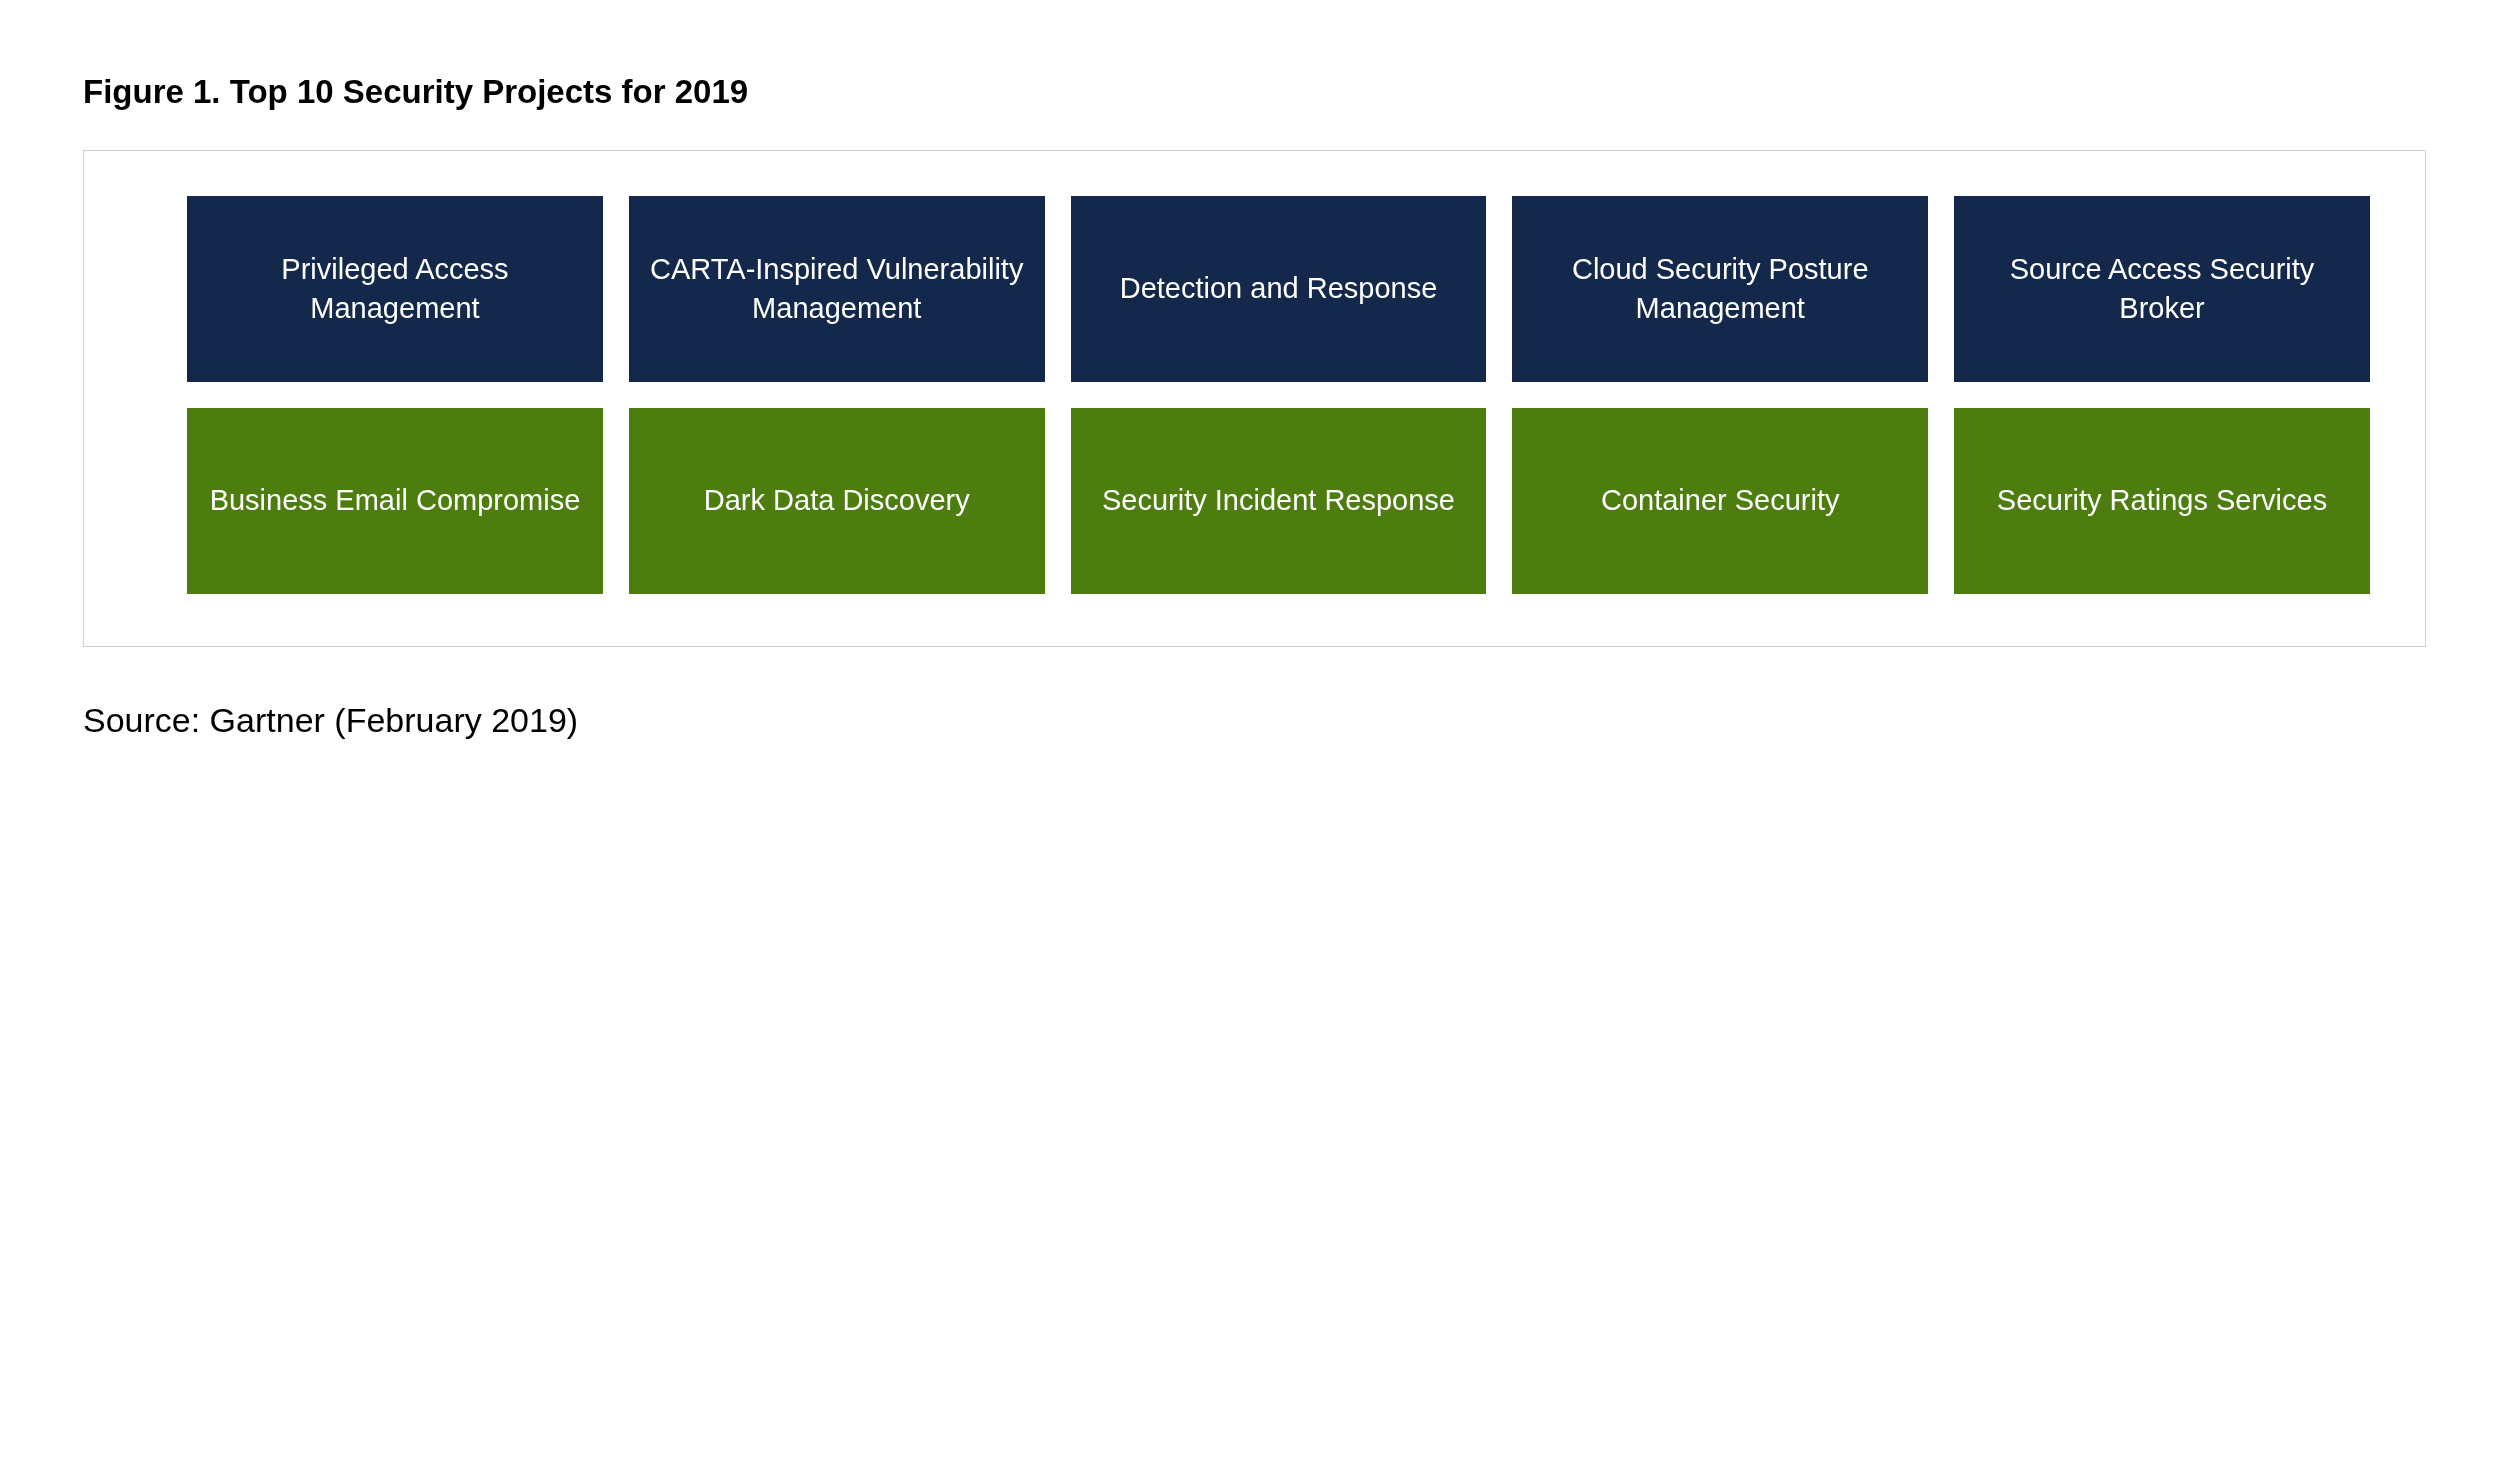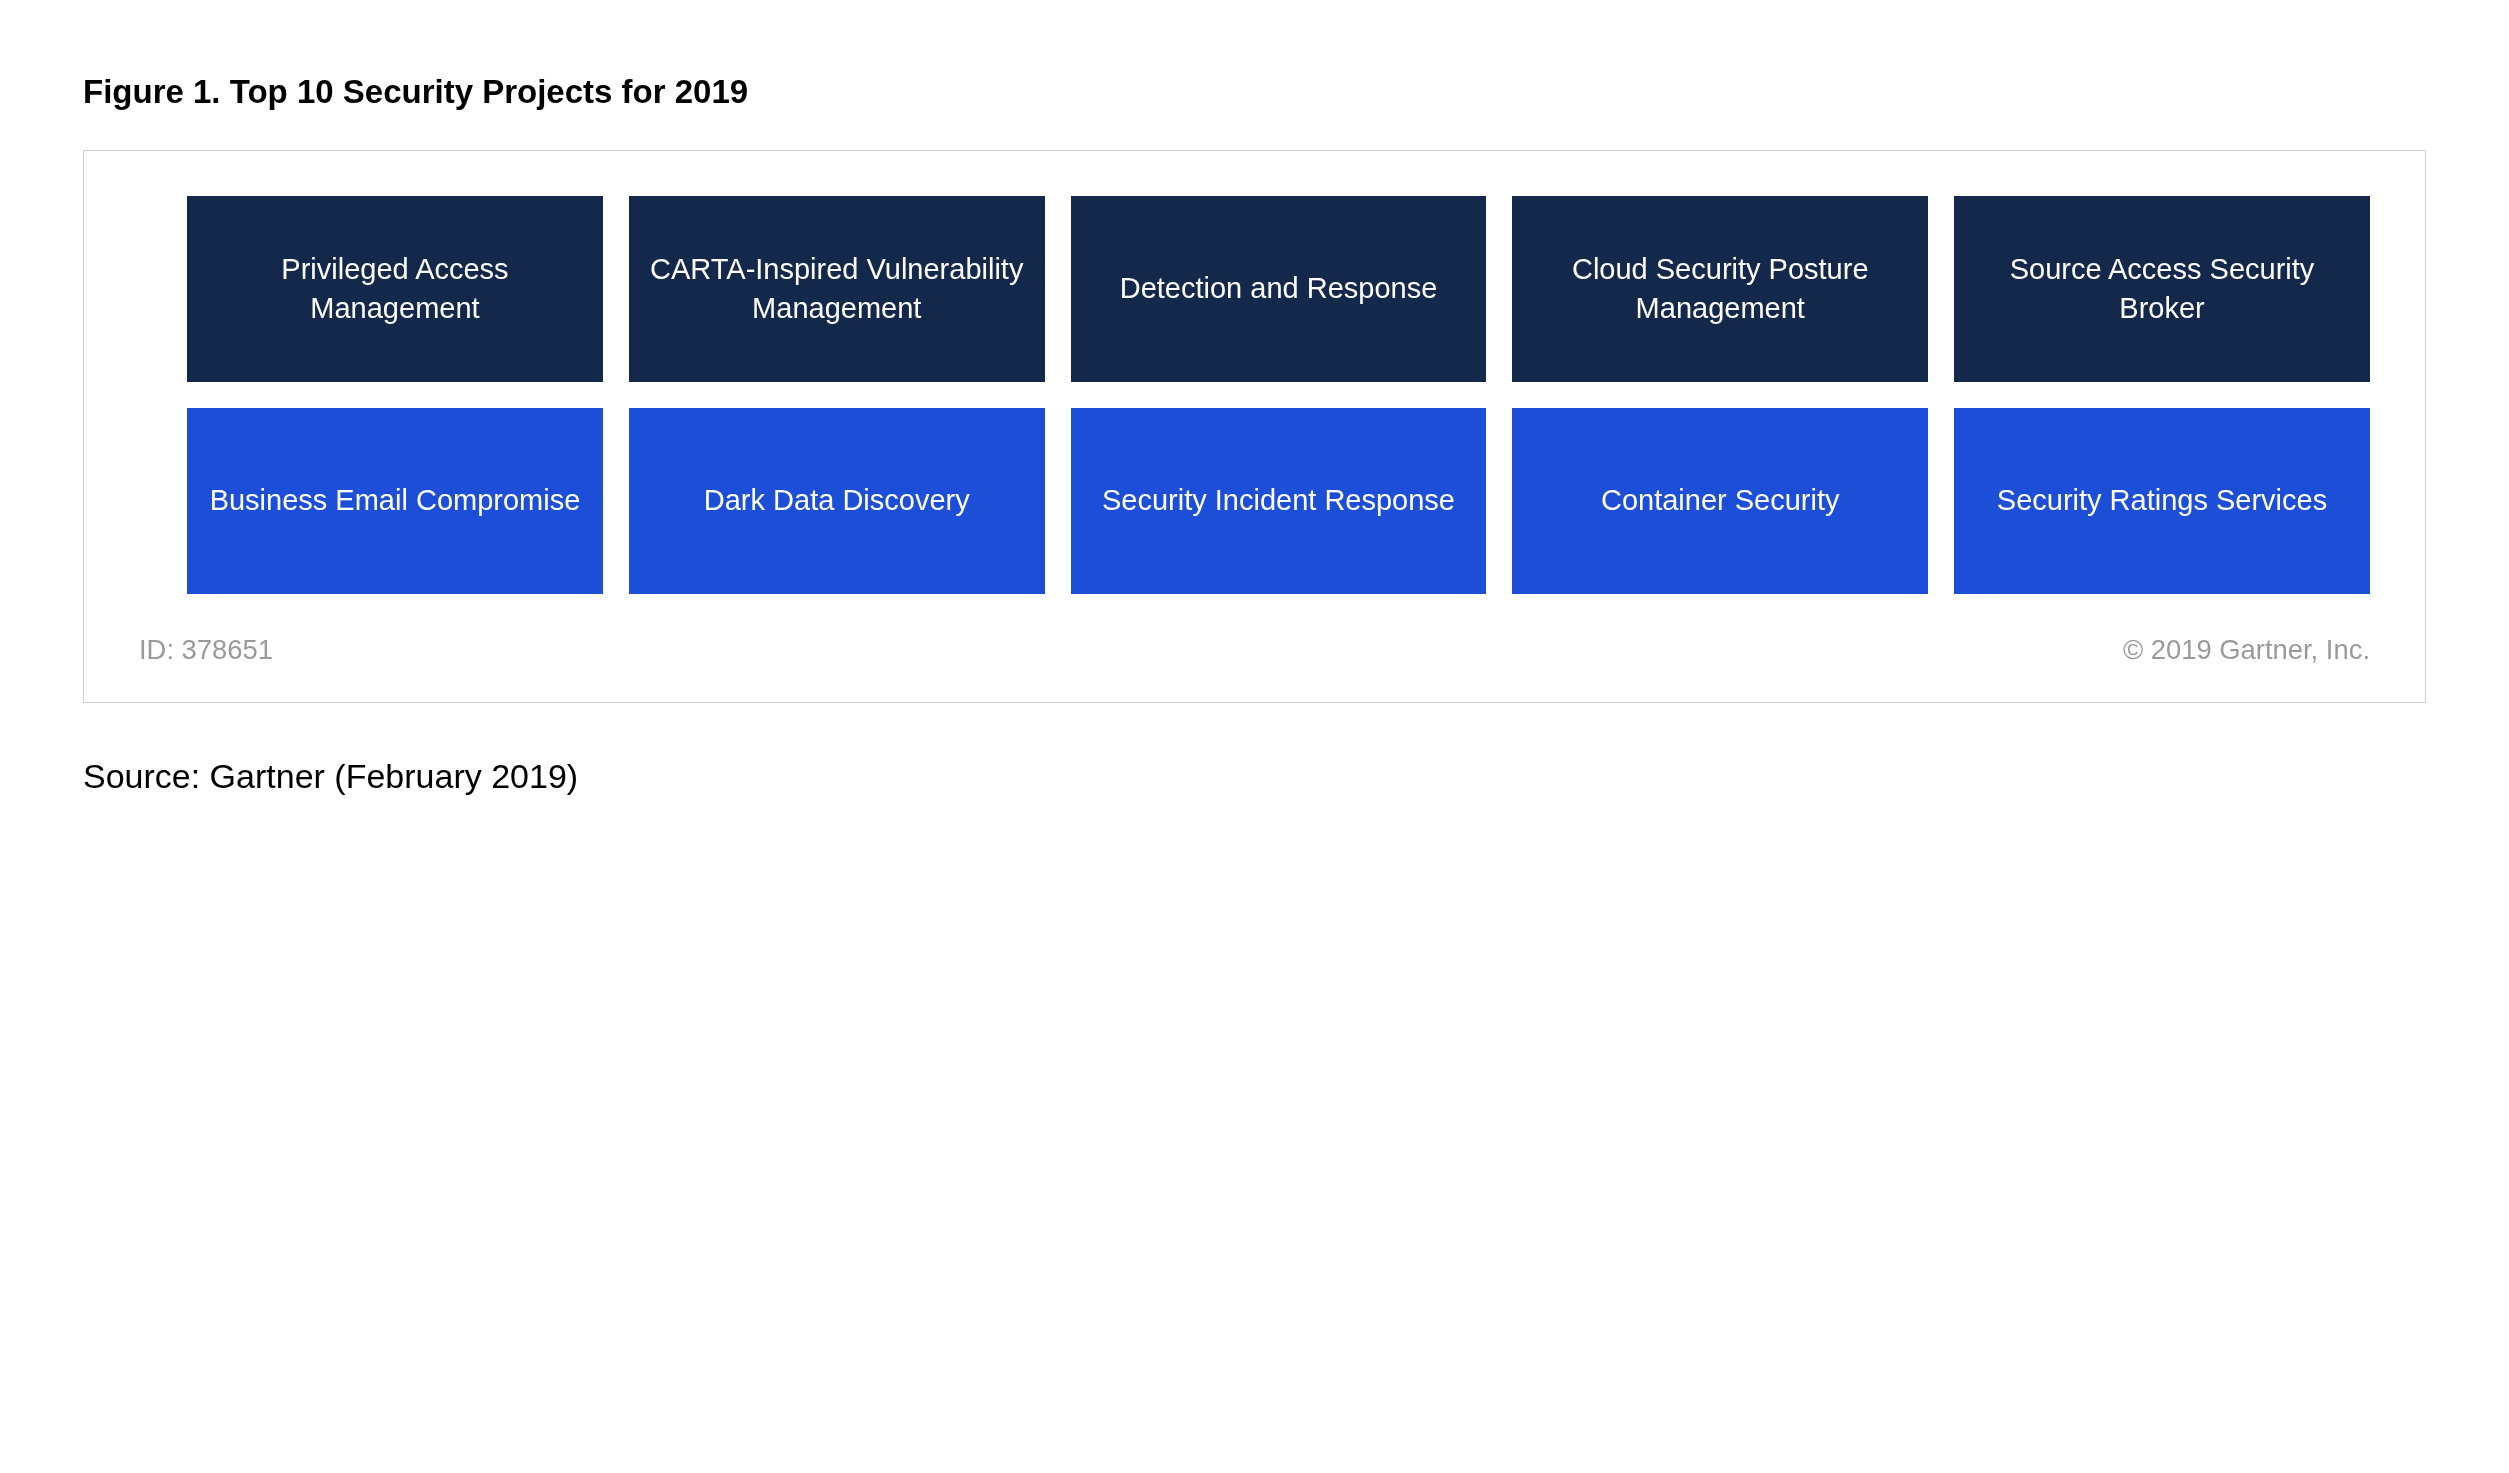--- a/index.html
+++ b/index.html
@@ -46,21 +46,21 @@
       font-size: 29px;
       font-weight: 400;
       padding: 19.6px 17.6px;
       line-height: 1.35;
       min-height: 186px;
     }
     .row1 .cell {
       background: #14284b;
     }
     .row2 .cell {
-      background: #1d4ed8;
+      background: #4d7c0f;
       text-align: center;
     }
     .footer {
       display: flex;
       justify-content: space-between;
       align-items: center;
       color: #9a9a9a;
       font-size: 27.4px;
       margin-top: 9.8px;
     }
@@ -87,20 +87,16 @@
     </div>
     <div class="row2" style="display: contents;">
       <div class="cell">Business Email Compromise</div>
       <div class="cell">Dark Data Discovery</div>
       <div class="cell">Security Incident Response</div>
       <div class="cell">Container Security</div>
       <div class="cell">Security Ratings Services</div>
     </div>
   </div>
 
-  <div class="footer">
-    <span>ID: 378651</span>
-    <span>© 2019 Gartner, Inc.</span>
-  </div>
 </div>
 
 <div class="source-line">Source: Gartner (February 2019)</div>
 
 
 </body></html>

